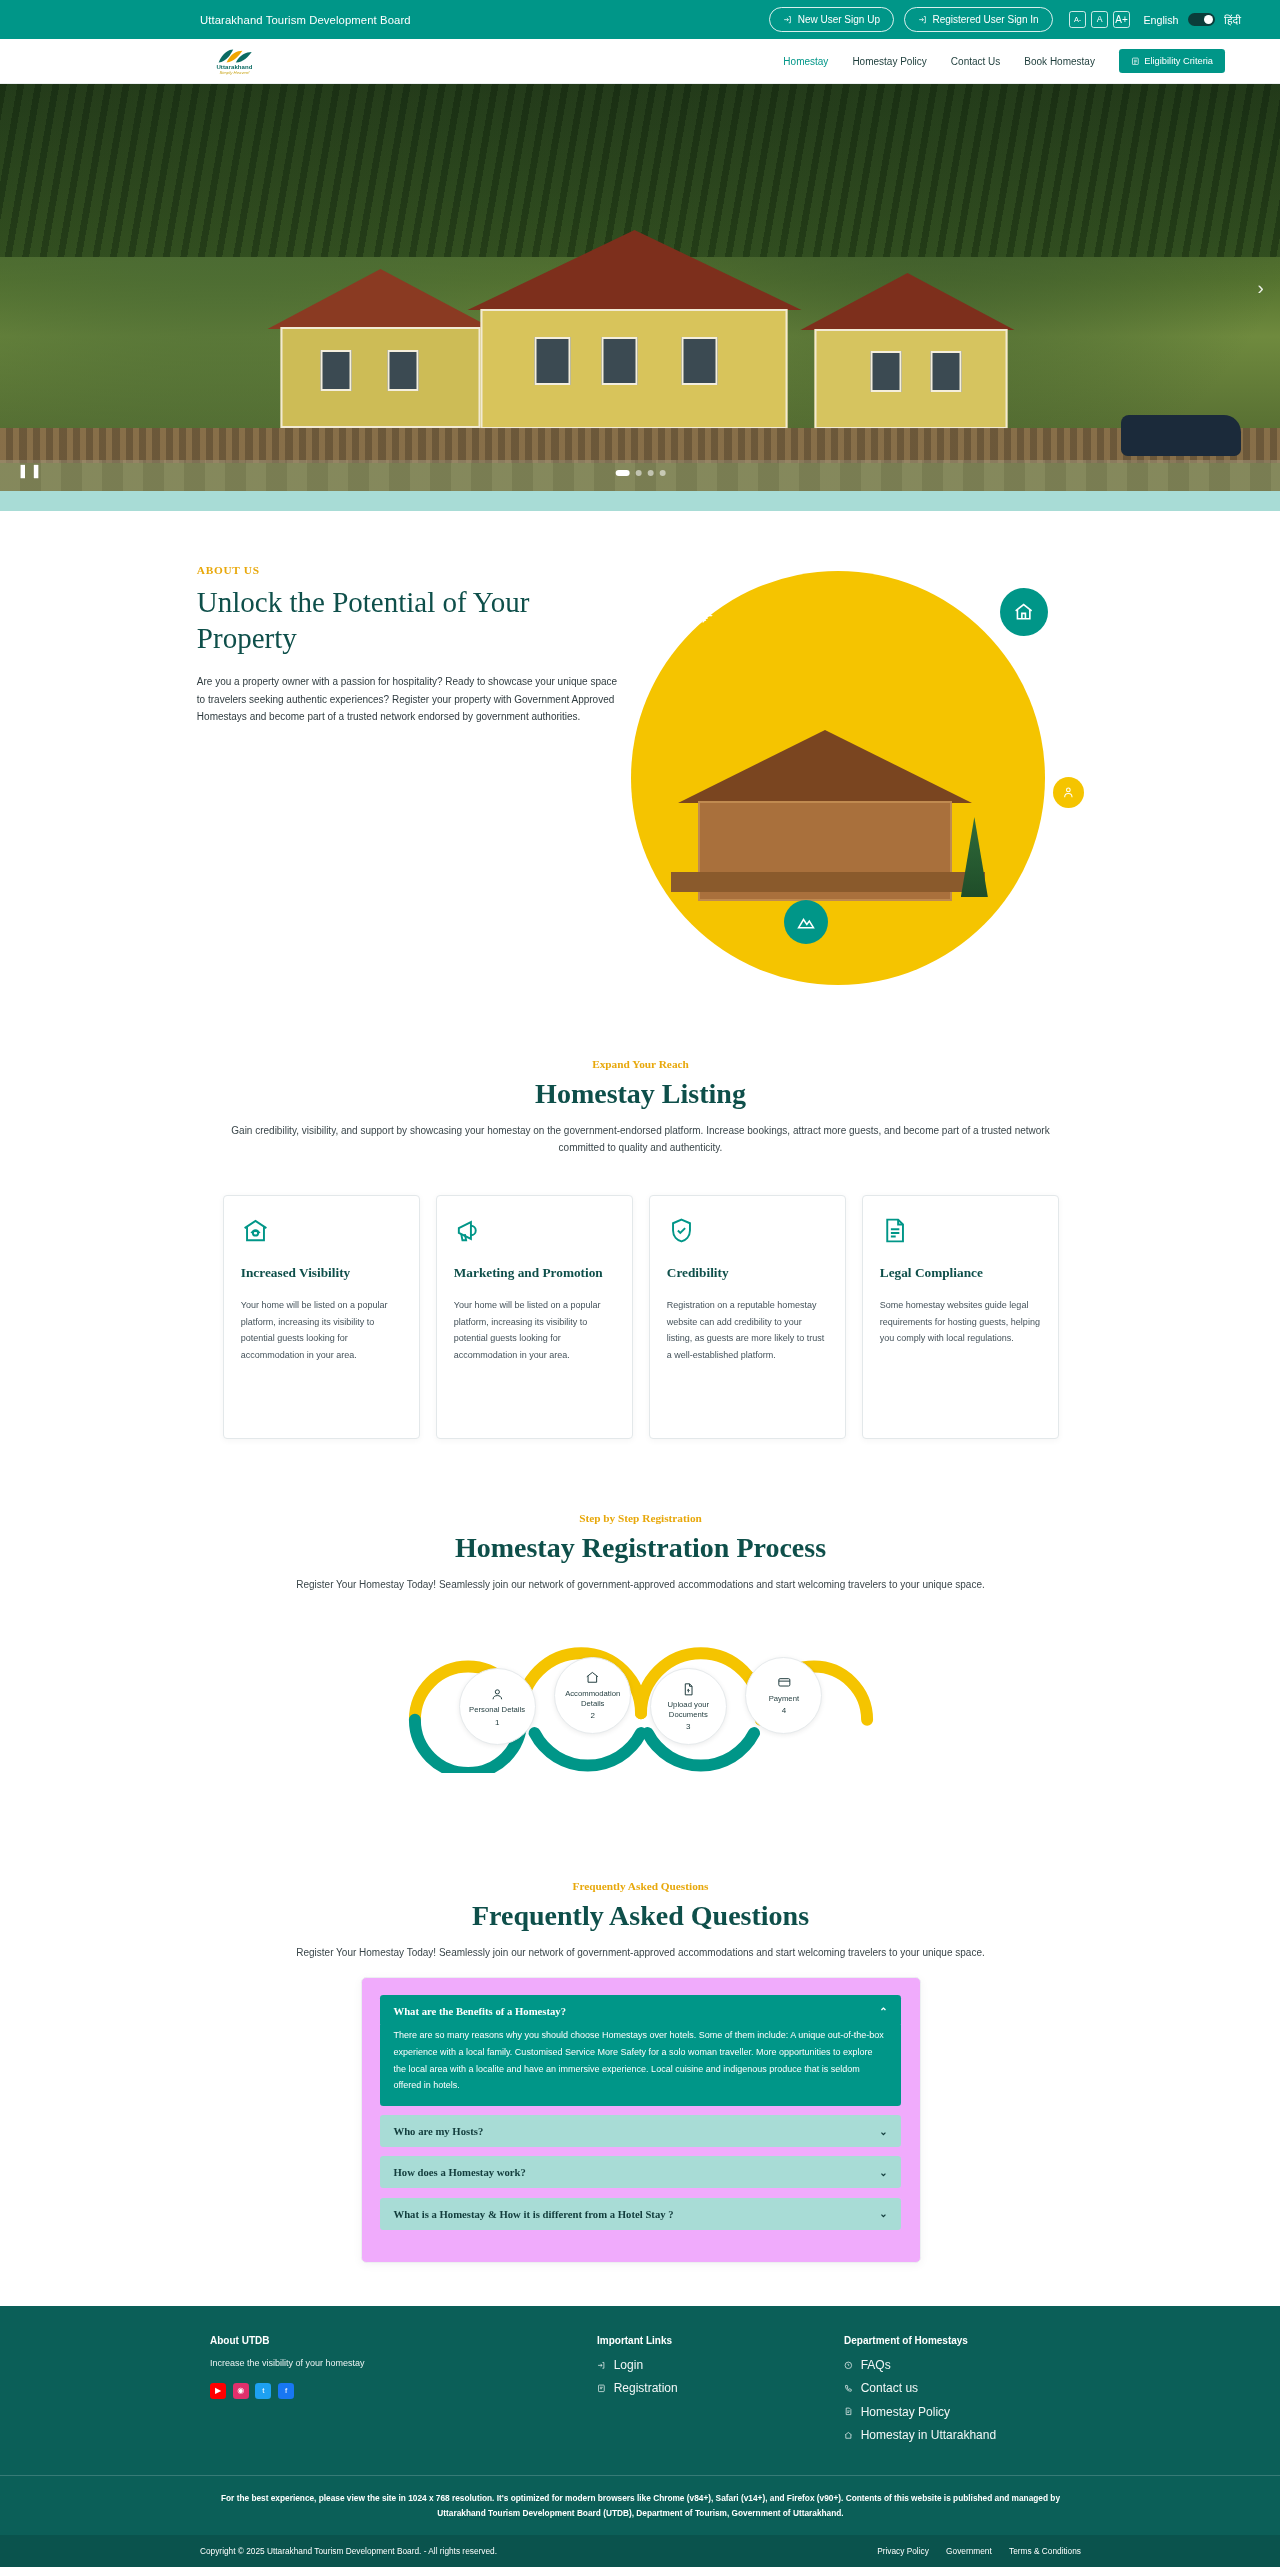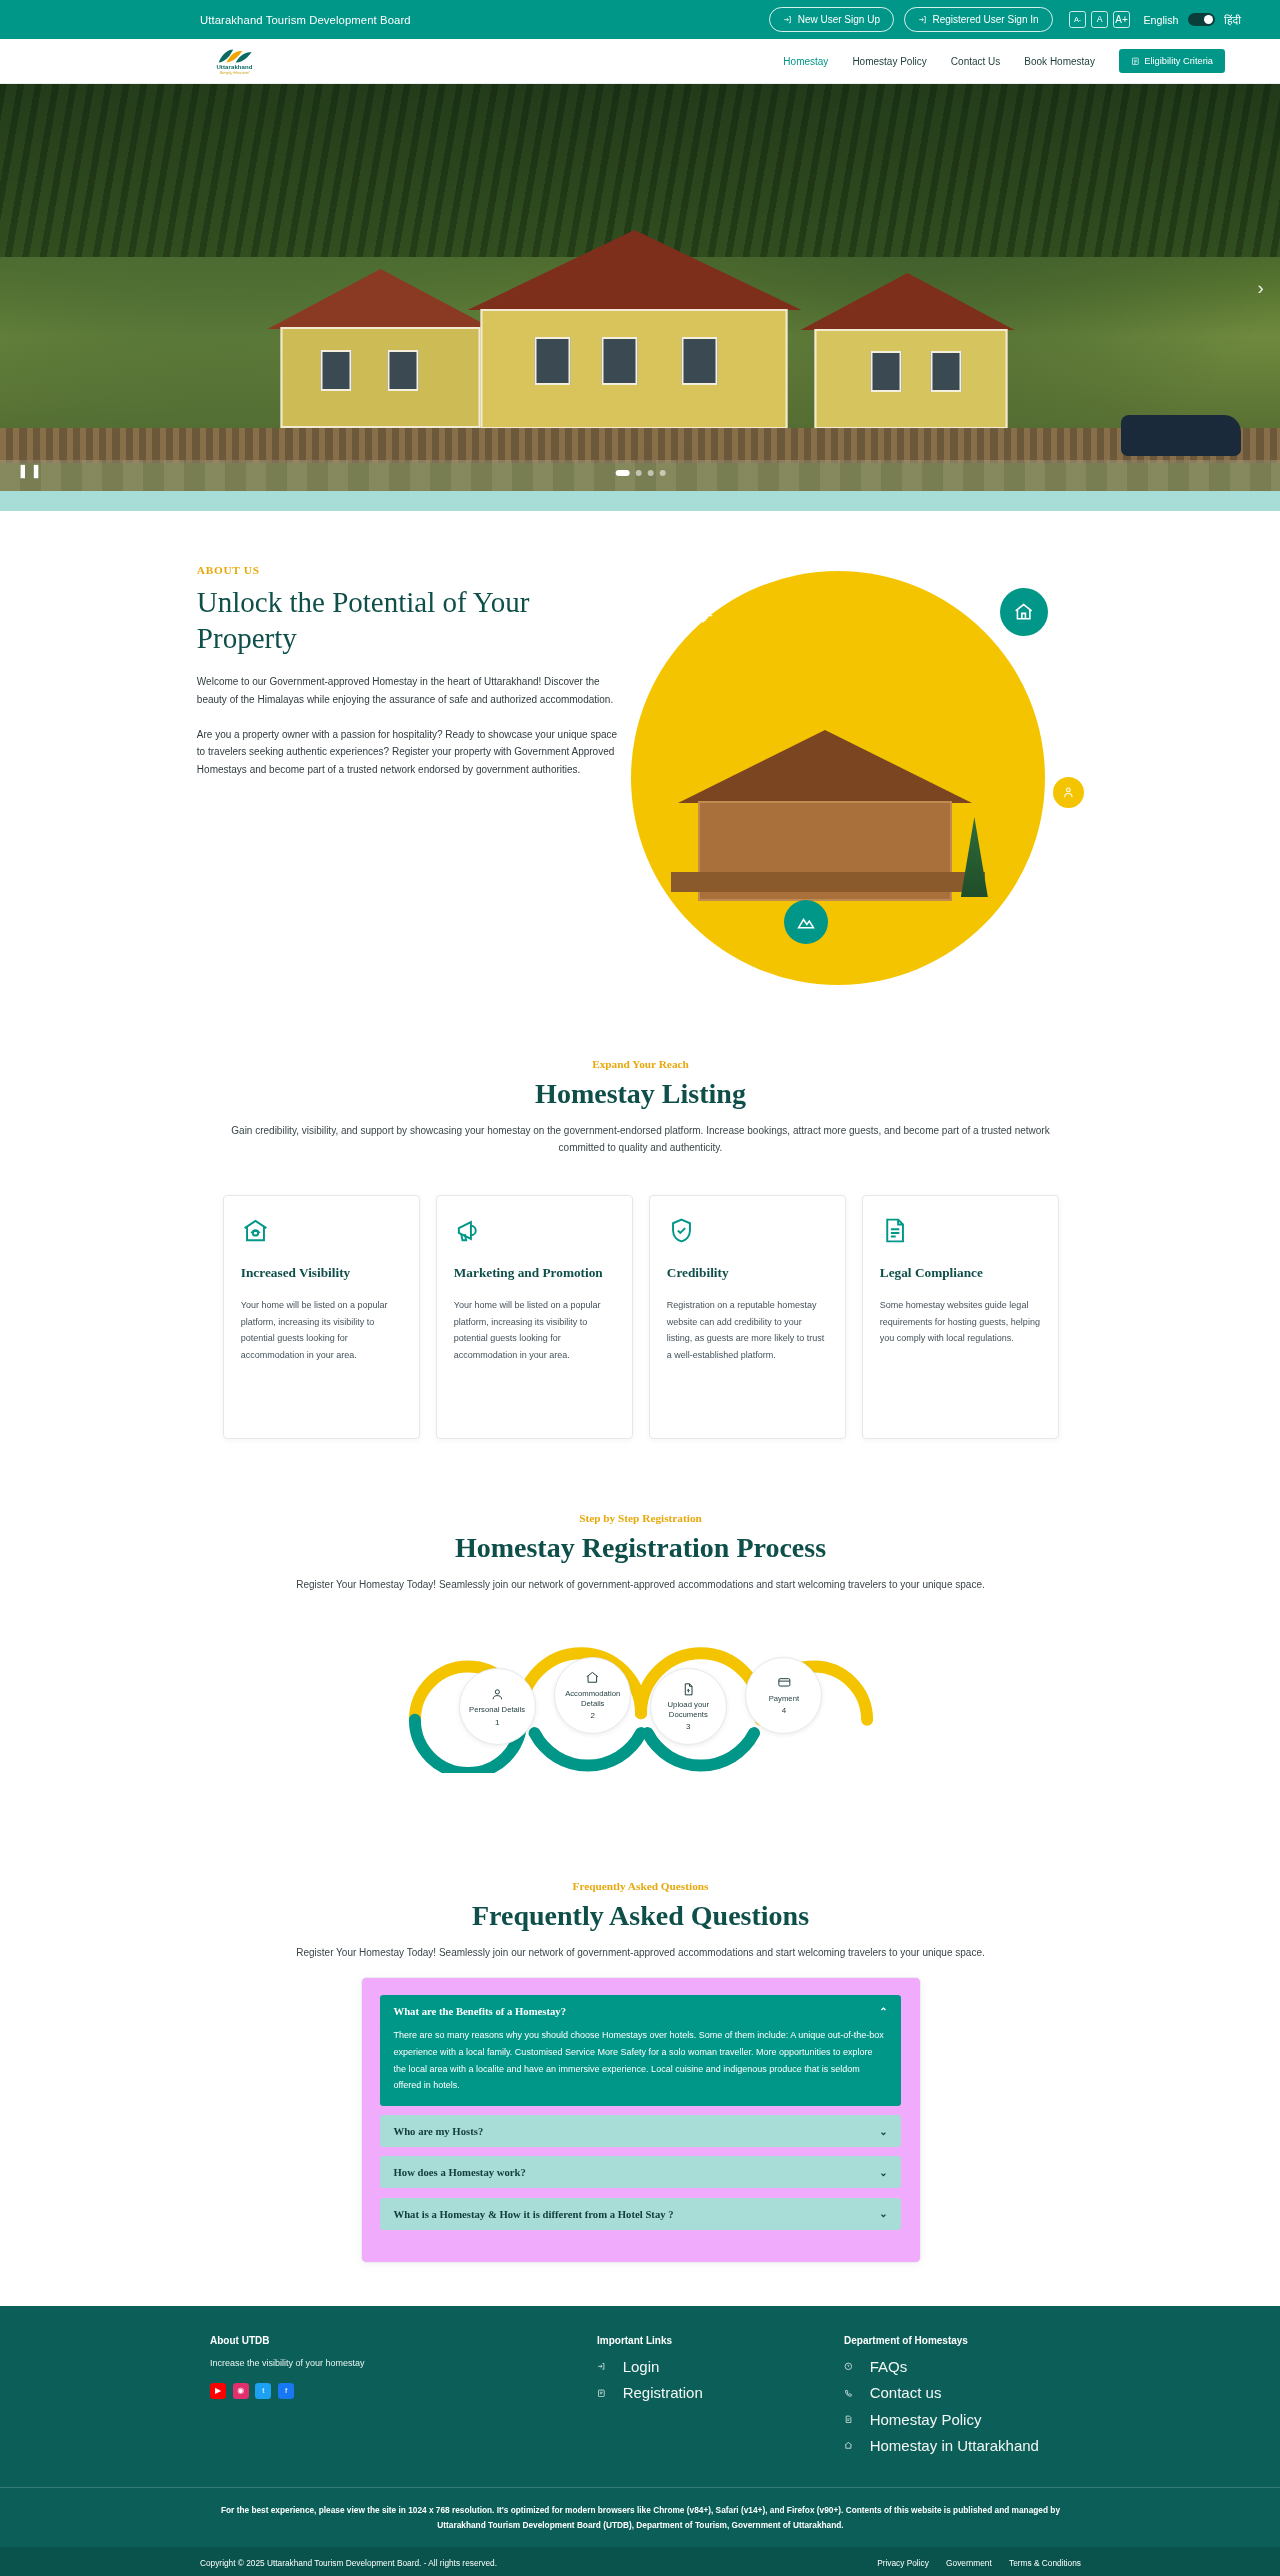--- a/index.html
+++ b/index.html
@@ -304,21 +304,21 @@
 
   
   .footer { background: #0b5f58; color: #ffffff; margin-top: 43px; padding: 29px 0 0; }
   .footer-inner { width: 861px; margin: 0 auto; display: flex; }
   .fcol-1 { width: 387px; }
   .fcol-2 { width: 247px; }
   .fcol-3 { width: 227px; }
   .f-title { font-size: 10px; font-weight: bold; margin-bottom: 12px; }
   .f-text { font-size: 9px; opacity: .92; }
   .f-link {
-    font-size: 15px; display: flex; align-items: center; gap: 17px;
+    font-size: 12px; display: flex; align-items: center; gap: 8px;
     margin-bottom: 9.3px; color: #ffffff; text-decoration: none; cursor: pointer; opacity: .95;
   }
   .socials { display: flex; gap: 6.7px; margin-top: 14.7px; }
   .soc {
     width: 16px; height: 16px; border-radius: 3.3px; display: flex;
     align-items: center; justify-content: center; font-size: 8px; color: #fff; cursor: pointer;
   }
   .footer-note {
     margin-top: 24px; background: #0b5f58; border-top: 0.7px solid rgba(255,255,255,.18);
     text-align: center; font-size: 8.3px; line-height: 1.8; padding: 14.7px 200px; font-weight: bold;
@@ -427,21 +427,20 @@
     <span></span>
     <span></span>
   </div>
 </div>
 <div class="hero-strip"></div>
 
 <div class="about">
   <div class="about-left">
     <div class="eyebrow">ABOUT US</div>
     <div class="about-h1">Unlock the Potential of Your Property</div>
-    <p>Welcome to our Government-approved Homestay in the heart of Uttarakhand! Discover the beauty of the Himalayas while enjoying the assurance of safe and authorized accommodation.</p>
     <p>Are you a property owner with a passion for hospitality? Ready to showcase your unique space to travelers seeking authentic experiences? Register your property with Government Approved Homestays and become part of a trusted network endorsed by government authorities.</p>
   </div>
   <div class="about-right">
     <div class="yellow-circle"></div>
     <div class="plane-icon">✈</div>
     <div class="about-house">
       <div class="ah-roof"></div>
       <div class="ah-body"></div>
       <div class="ah-deck"></div>
       <div class="ah-tree"></div>

